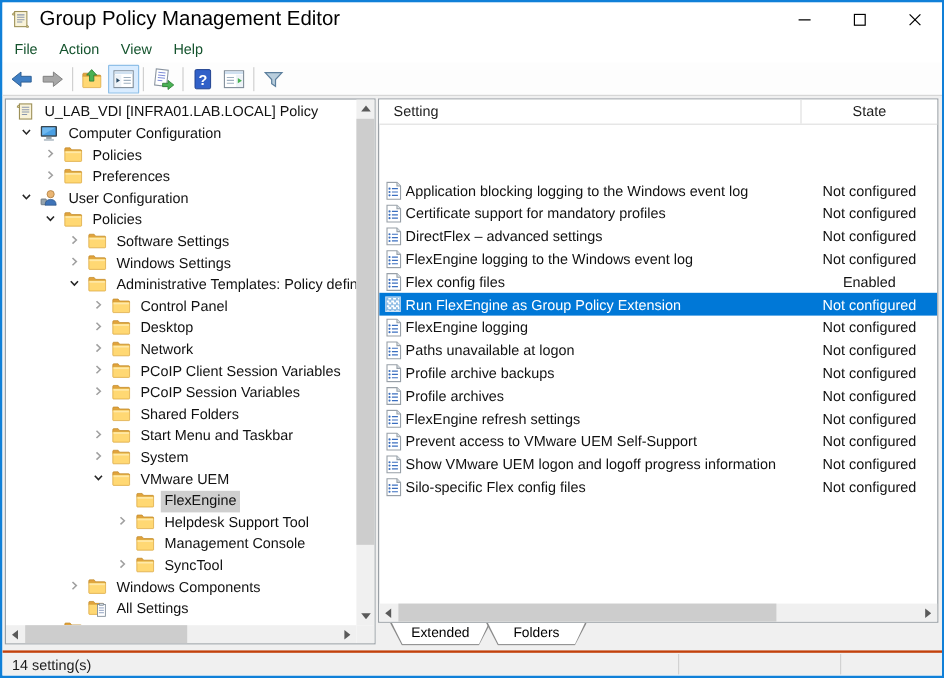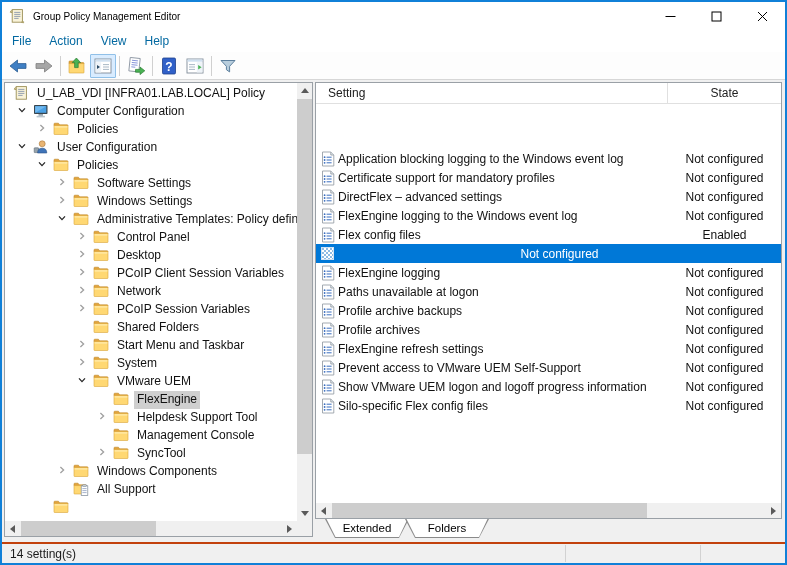--- a/index.html
+++ b/index.html
@@ -2,27 +2,27 @@
 <html><head>
 <meta charset="utf-8">
 <style>
   html,body{margin:0;padding:0;background:#e8e8e8;font-family:"Liberation Sans","DejaVu Sans",sans-serif;}
   *{box-sizing:border-box;}
   .window{position:relative;width:787px;height:565px;background:#ffffff;border:2px solid #1080d8;overflow:hidden;}
 
   
   .titlebar{position:absolute;left:0;top:0;right:0;height:28px;background:#ffffff;display:flex;align-items:center;padding-left:7px;}
   .titlebar .app-icon{width:16px;height:16px;margin-right:8px;flex:none;}
-  .titlebar .title{font-size:10px;color:#000;}
+  .titlebar .title{font-size:17px;color:#000;}
   .win-controls{position:absolute;right:0;top:0;height:28px;display:flex;}
   .wc{width:46px;height:28px;display:flex;align-items:center;justify-content:center;}
   .wc svg{display:block;}
 
   
-  .menubar{position:absolute;left:0;top:28px;right:0;height:22px;background:#ffffff;display:flex;align-items:center;padding-left:10px;font-size:12px;color:#0369a1;}
+  .menubar{position:absolute;left:0;top:28px;right:0;height:22px;background:#ffffff;display:flex;align-items:center;padding-left:10px;font-size:12px;color:#14532d;}
   .menu-item{margin-right:18px;cursor:default;}
 
   
   .toolbar{position:absolute;left:0;top:50px;right:0;height:28px;background:#fdfdfd;border-bottom:1px solid #d7d7d7;display:flex;align-items:center;padding-left:3px;}
   .tb-btn{width:26px;height:24px;display:flex;align-items:center;justify-content:center;border:1px solid transparent;border-radius:1px;}
   .tb-btn.active{background:#d9ecff;border-color:#90c0e8;}
   .tb-sep{width:1px;height:20px;background:#d0d0d0;margin:0 3px;}
 
   
   .content{position:absolute;left:0;top:78px;right:0;bottom:21px;background:#f0f0f0;}
@@ -234,20 +234,35 @@
             <span class="node-icon" style="margin-left: 48px;">
               <svg width="16" height="16" viewBox="0 0 16 16">
                 <path d="M1 5 v-2 q0 -0.8 0.8 -0.8 h3.6 l1.3 1.6 h7.5 q0.8 0 0.8 0.8 v0.4 z" fill="#e2a33d" stroke="#c08a28" stroke-width="0.6"></path>
                 <rect x="1" y="4.6" width="14" height="8.9" rx="0.6" fill="#ffd873" stroke="#d9a43a" stroke-width="0.6"></rect>
                 <rect x="1.6" y="5.2" width="12.8" height="1.4" fill="#ffe9a8"></rect>
               </svg>
             </span>
             <span class="lbl">Policies</span>
           </div>
           <div class="tree-row">
+            <span class="expander" style="left: 30px;">
+              <svg width="10" height="10" viewBox="0 0 10 10">
+                <path d="M3.4 2 l3.2 3 -3.2 3" fill="none" stroke="#a0a0a0" stroke-width="1.3"></path>
+              </svg>
+            </span>
+            <span class="node-icon" style="margin-left: 48px;">
+              <svg width="16" height="16" viewBox="0 0 16 16">
+                <path d="M1 5 v-2 q0 -0.8 0.8 -0.8 h3.6 l1.3 1.6 h7.5 q0.8 0 0.8 0.8 v0.4 z" fill="#e2a33d" stroke="#c08a28" stroke-width="0.6"></path>
+                <rect x="1" y="4.6" width="14" height="8.9" rx="0.6" fill="#ffd873" stroke="#d9a43a" stroke-width="0.6"></rect>
+                <rect x="1.6" y="5.2" width="12.8" height="1.4" fill="#ffe9a8"></rect>
+              </svg>
+            </span>
+            <span class="lbl">Preferences</span>
+          </div>
+          <div class="tree-row">
             <span class="expander" style="left: 10px;">
               <svg width="10" height="10" viewBox="0 0 10 10">
                 <path d="M2 3.4 l3 3.2 3 -3.2" fill="none" stroke="#262626" stroke-width="1.3"></path>
               </svg>
             </span>
             <span class="node-icon" style="margin-left: 28px;">
               <svg width="16" height="16" viewBox="0 0 16 16">
                 <rect x="1.2" y="8.8" width="4.4" height="4.8" rx="0.5" fill="#97a4ad" stroke="#5c6670" stroke-width="0.6"></rect>
                 <circle cx="9.2" cy="4.8" r="3" fill="#e9b573" stroke="#a97636" stroke-width="0.6"></circle>
                 <path d="M4.6 14 q0 -4.8 4.6 -4.8 q4.6 0 4.6 4.8 z" fill="#3f74b8" stroke="#2a5286" stroke-width="0.6"></path>
@@ -351,36 +366,36 @@
                 <path d="M3.4 2 l3.2 3 -3.2 3" fill="none" stroke="#a0a0a0" stroke-width="1.3"></path>
               </svg>
             </span>
             <span class="node-icon" style="margin-left: 88px;">
               <svg width="16" height="16" viewBox="0 0 16 16">
                 <path d="M1 5 v-2 q0 -0.8 0.8 -0.8 h3.6 l1.3 1.6 h7.5 q0.8 0 0.8 0.8 v0.4 z" fill="#e2a33d" stroke="#c08a28" stroke-width="0.6"></path>
                 <rect x="1" y="4.6" width="14" height="8.9" rx="0.6" fill="#ffd873" stroke="#d9a43a" stroke-width="0.6"></rect>
                 <rect x="1.6" y="5.2" width="12.8" height="1.4" fill="#ffe9a8"></rect>
               </svg>
             </span>
+            <span class="lbl">Network</span>
+          </div>
+          <div class="tree-row">
+            <span class="expander" style="left: 70px;">
+              <svg width="10" height="10" viewBox="0 0 10 10">
+                <path d="M3.4 2 l3.2 3 -3.2 3" fill="none" stroke="#a0a0a0" stroke-width="1.3"></path>
+              </svg>
+            </span>
+            <span class="node-icon" style="margin-left: 88px;">
+              <svg width="16" height="16" viewBox="0 0 16 16">
+                <path d="M1 5 v-2 q0 -0.8 0.8 -0.8 h3.6 l1.3 1.6 h7.5 q0.8 0 0.8 0.8 v0.4 z" fill="#e2a33d" stroke="#c08a28" stroke-width="0.6"></path>
+                <rect x="1" y="4.6" width="14" height="8.9" rx="0.6" fill="#ffd873" stroke="#d9a43a" stroke-width="0.6"></rect>
+                <rect x="1.6" y="5.2" width="12.8" height="1.4" fill="#ffe9a8"></rect>
+              </svg>
+            </span>
             <span class="lbl">PCoIP Client Session Variables</span>
-          </div>
-          <div class="tree-row">
-            <span class="expander" style="left: 70px;">
-              <svg width="10" height="10" viewBox="0 0 10 10">
-                <path d="M3.4 2 l3.2 3 -3.2 3" fill="none" stroke="#a0a0a0" stroke-width="1.3"></path>
-              </svg>
-            </span>
-            <span class="node-icon" style="margin-left: 88px;">
-              <svg width="16" height="16" viewBox="0 0 16 16">
-                <path d="M1 5 v-2 q0 -0.8 0.8 -0.8 h3.6 l1.3 1.6 h7.5 q0.8 0 0.8 0.8 v0.4 z" fill="#e2a33d" stroke="#c08a28" stroke-width="0.6"></path>
-                <rect x="1" y="4.6" width="14" height="8.9" rx="0.6" fill="#ffd873" stroke="#d9a43a" stroke-width="0.6"></rect>
-                <rect x="1.6" y="5.2" width="12.8" height="1.4" fill="#ffe9a8"></rect>
-              </svg>
-            </span>
-            <span class="lbl">Network</span>
           </div>
           <div class="tree-row">
             <span class="expander" style="left: 70px;">
               <svg width="10" height="10" viewBox="0 0 10 10">
                 <path d="M3.4 2 l3.2 3 -3.2 3" fill="none" stroke="#a0a0a0" stroke-width="1.3"></path>
               </svg>
             </span>
             <span class="node-icon" style="margin-left: 88px;">
               <svg width="16" height="16" viewBox="0 0 16 16">
                 <path d="M1 5 v-2 q0 -0.8 0.8 -0.8 h3.6 l1.3 1.6 h7.5 q0.8 0 0.8 0.8 v0.4 z" fill="#e2a33d" stroke="#c08a28" stroke-width="0.6"></path>
@@ -513,21 +528,21 @@
           <div class="tree-row">
             <span class="node-icon" style="margin-left: 68px;">
               <svg width="16" height="16" viewBox="0 0 16 16">
                 <path d="M1 5 v-2 q0 -0.8 0.8 -0.8 h3.2 l1.2 1.6 h6.3 q0.8 0 0.8 0.8 v0.4 z" fill="#e2a33d" stroke="#c08a28" stroke-width="0.6"></path>
                 <rect x="1" y="4.6" width="12" height="8.4" rx="0.6" fill="#ffd873" stroke="#d9a43a" stroke-width="0.6"></rect>
                 <rect x="8.2" y="4.8" width="6.6" height="9.8" fill="#ffffff" stroke="#7a8794" stroke-width="0.7"></rect>
                 <rect x="9.8" y="3.8" width="3.4" height="1.8" fill="#c9d2da" stroke="#7a8794" stroke-width="0.5"></rect>
                 <path d="M9.4 7.6 h4.2 M9.4 9.6 h4.2 M9.4 11.6 h4.2" stroke="#8fa0c0" stroke-width="0.8"></path>
               </svg>
             </span>
-            <span class="lbl">All Support</span>
+            <span class="lbl">All Settings</span>
           </div>
           <div class="tree-row">
             <span class="node-icon" style="margin-left: 48px;">
               <svg width="16" height="16" viewBox="0 0 16 16">
                 <path d="M1 5 v-2 q0 -0.8 0.8 -0.8 h3.6 l1.3 1.6 h7.5 q0.8 0 0.8 0.8 v0.4 z" fill="#e2a33d" stroke="#c08a28" stroke-width="0.6"></path>
                 <rect x="1" y="4.6" width="14" height="8.9" rx="0.6" fill="#ffd873" stroke="#d9a43a" stroke-width="0.6"></rect>
                 <rect x="1.6" y="5.2" width="12.8" height="1.4" fill="#ffe9a8"></rect>
               </svg>
             </span>
           </div>
@@ -636,20 +651,21 @@
                 <path d="M5.6 11.8 h5" stroke="#3a6ebf" stroke-width="1"></path>
               </svg>
             </span>
             <span class="cell-setting">Flex config files</span>
             <span class="cell-state">Enabled</span>
           </div>
           <div class="list-row selected">
             <span class="row-icon">
               <span class="icon-sel"></span>
             </span>
+            <span class="cell-setting">Run FlexEngine as Group Policy Extension</span>
             <span class="cell-state">Not configured</span>
           </div>
           <div class="list-row">
             <span class="row-icon">
               <svg width="14" height="16" viewBox="0 0 14 16">
                 <path d="M1.5 1 h8.3 l3 3 v11 h-11.3 z" fill="#ffffff" stroke="#98a0a8" stroke-width="0.9"></path>
                 <path d="M9.8 1 v3 h3" fill="#dfe5ea" stroke="#98a0a8" stroke-width="0.9"></path>
                 <circle cx="3.6" cy="6.2" r="0.9" fill="#3a6ebf"></circle>
                 <path d="M5.6 6.2 h5" stroke="#3a6ebf" stroke-width="1"></path>
                 <circle cx="3.6" cy="9" r="0.9" fill="#3a6ebf"></circle>

